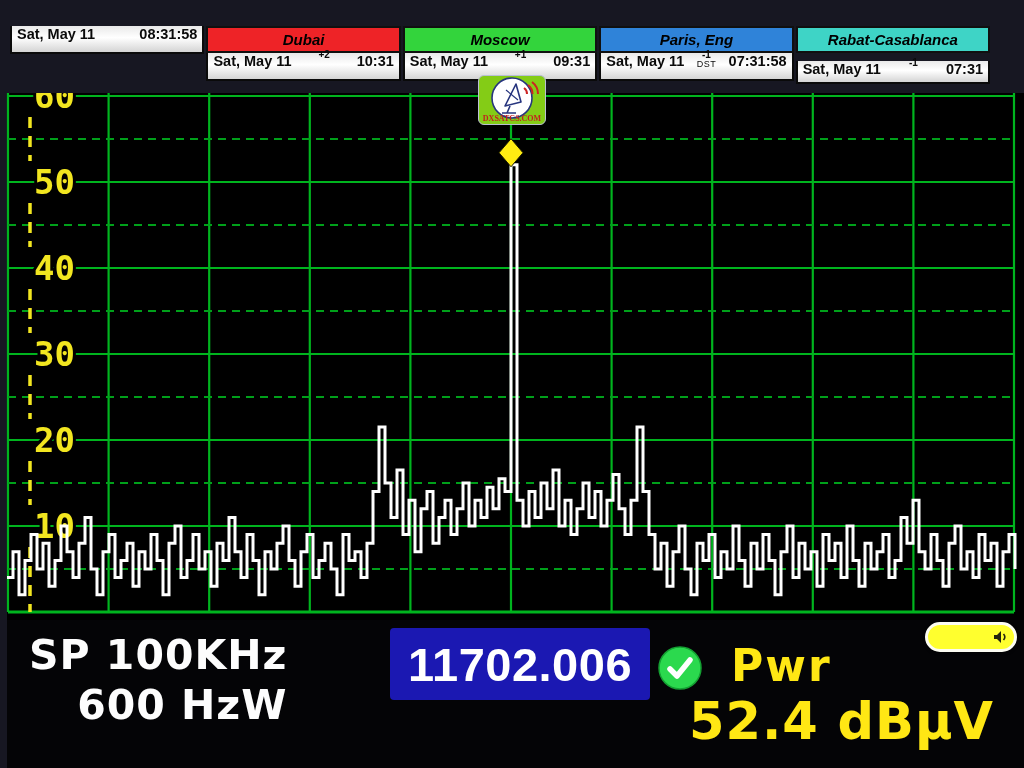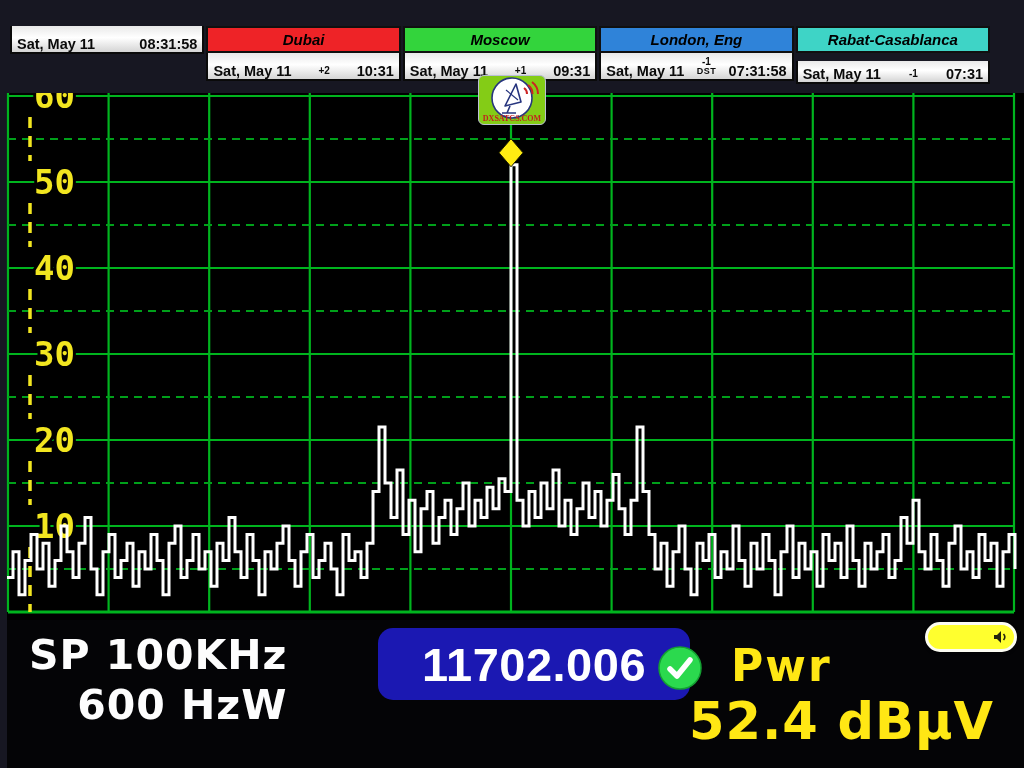--- a/index.html
+++ b/index.html
@@ -14,51 +14,51 @@
     display:flex;
   }
   .clock-col{flex:1 1 0;display:flex;flex-direction:column;margin-right:2px;}
   .clock-col:last-child{margin-right:4px;gap:8px;}
   .clock-city{
     height:23px;line-height:23px;text-align:center;
     font-style:italic;font-weight:bold;font-size:15px;color:#000;
     border:2px solid #101010;
   }
   .clock-time-row{
-    height:26px;display:flex;align-items:flex-end;justify-content:space-between;
+    height:26px;display:flex;align-items:flex-start;justify-content:space-between;
     padding:0 5px;border:2px solid #0a0a0a;border-top:none;
     background:linear-gradient(#e9e9e9, #ffffff 45%, #d4d4d4);
     font-weight:bold;font-size:14.5px;color:#0a0a0a;white-space:nowrap;
   }
   .clock-offset{display:inline-flex;flex-direction:column;align-items:center;
     line-height:1;transform:translateY(-3px);}
   .off-sup{font-size:10px;font-weight:bold;}
-  .off-label{font-size:9px;font-weight:bold;letter-spacing:.5px;}
+  .off-label{font-size:9px;font-weight:normal;letter-spacing:.5px;}
   
   .logo{
     position:absolute;left:478px;top:75px;width:66px;height:48px;z-index:30;
     background:#84cc16;border-radius:6px;border:1px solid #b9bfd4;
     display:flex;align-items:center;justify-content:center;overflow:hidden;
   }
   
   .plot{position:absolute;left:0;top:93px;width:1024px;height:527px;}
   .plot svg{display:block;}
   
   .panel{
     position:absolute;left:7px;top:620px;width:1017px;height:148px;
     background:#040406;color:#fff;
   }
   .sp-block{
     position:absolute;left:22px;top:10px;
     font-weight:bold;font-size:41px;line-height:50px;letter-spacing:1px;
     color:#fdfdfd;font-family:"DejaVu Sans","Liberation Sans",sans-serif;text-align:right;
   }
   .freq-box{
-    position:absolute;left:371px;top:8px;width:312px;height:72px;
-    background:#1b18b2;border-radius:15px;
+    position:absolute;left:383px;top:8px;width:260px;height:72px;
+    background:#1b18b2;border-radius:4px;
     display:flex;align-items:center;justify-content:center;
     font-weight:bold;font-size:47px;color:#ffffff;
     font-family:"Liberation Sans",sans-serif;letter-spacing:0.5px;
   }
   .mhz-label{
     position:absolute;left:371px;top:88px;width:272px;text-align:center;
     font-weight:bold;font-size:30px;color:#f2f2f2;
     font-family:"DejaVu Sans","Liberation Sans",sans-serif;
   }
   .check-badge{position:absolute;left:651px;top:26px;width:44px;height:44px;}
@@ -115,21 +115,21 @@
         <span class="clock-date">Sat, May 11</span>
         <span class="clock-offset">
           <span class="off-sup">+1</span>
           <span class="off-label"></span>
         </span>
         <span class="clock-time">09:31</span>
       </div>
     </div>
 
     <div class="clock-col">
-      <div class="clock-city" style="background: rgb(47, 131, 217);">London, Eng</div>
+      <div class="clock-city" style="background: rgb(47, 131, 217);">Paris, Eng</div>
       <div class="clock-time-row">
         <span class="clock-date">Sat, May 11</span>
         <span class="clock-offset">
           <span class="off-sup">-1</span>
           <span class="off-label">DST</span>
         </span>
         <span class="clock-time">07:31:58</span>
       </div>
     </div>
 

